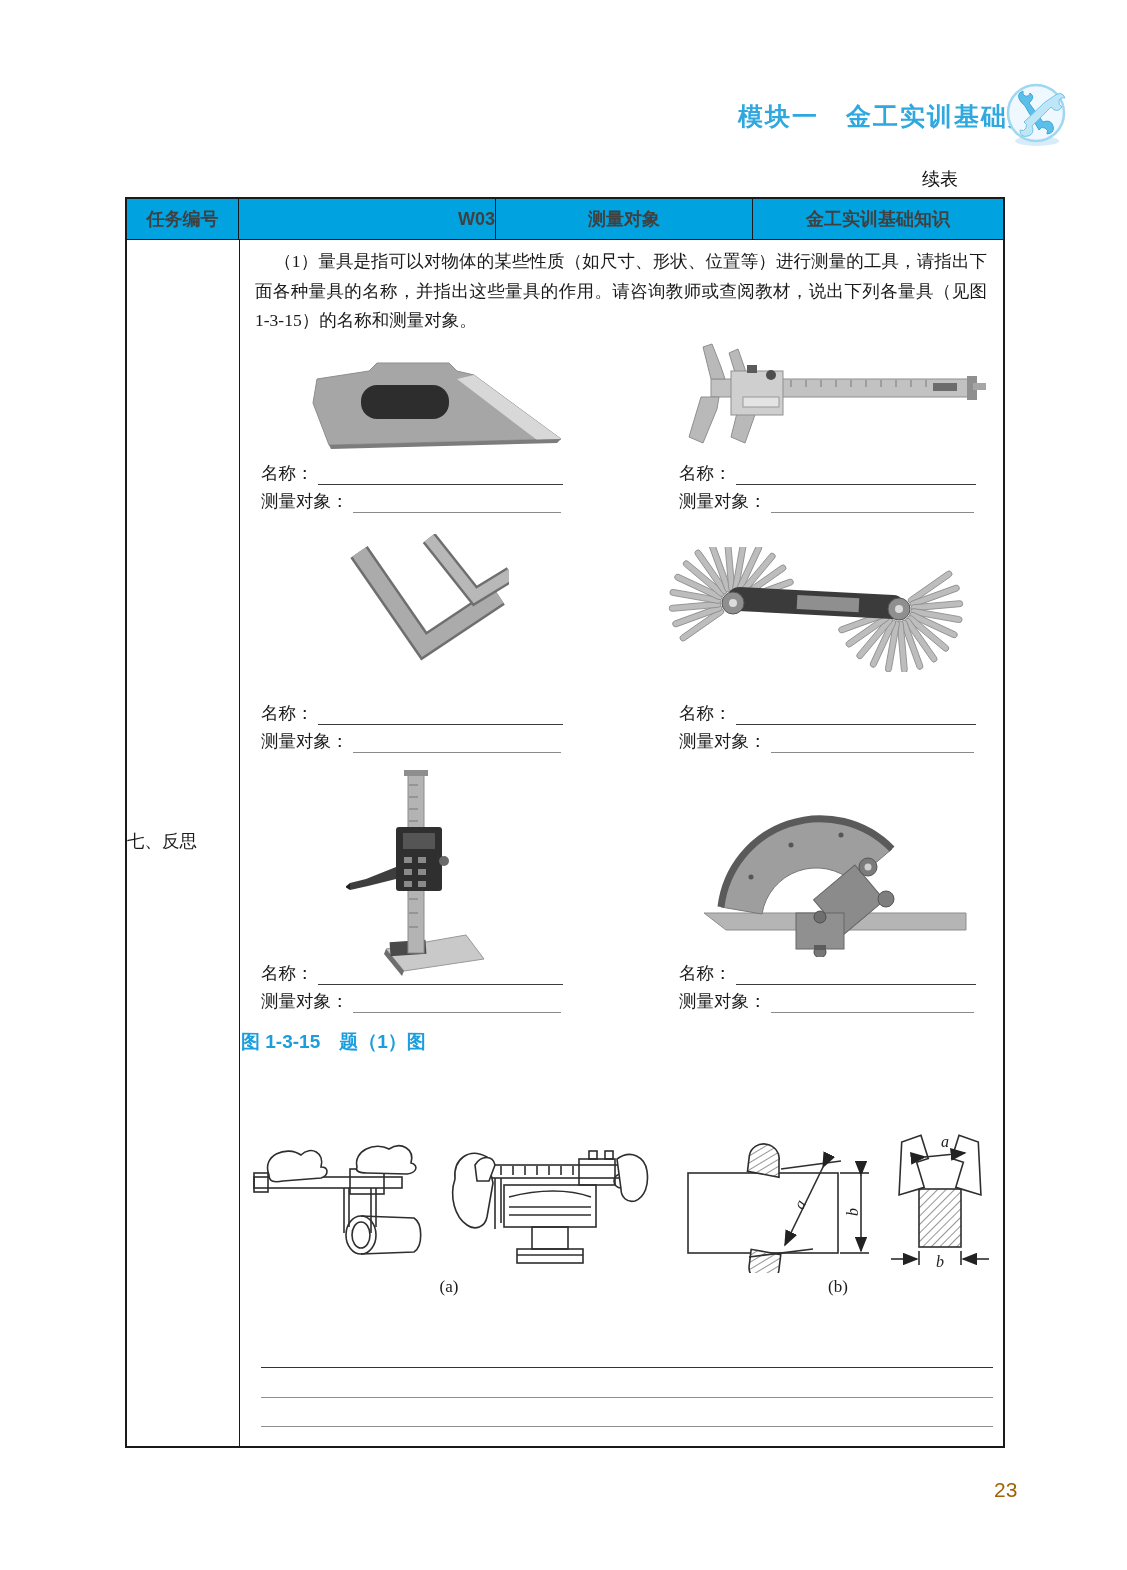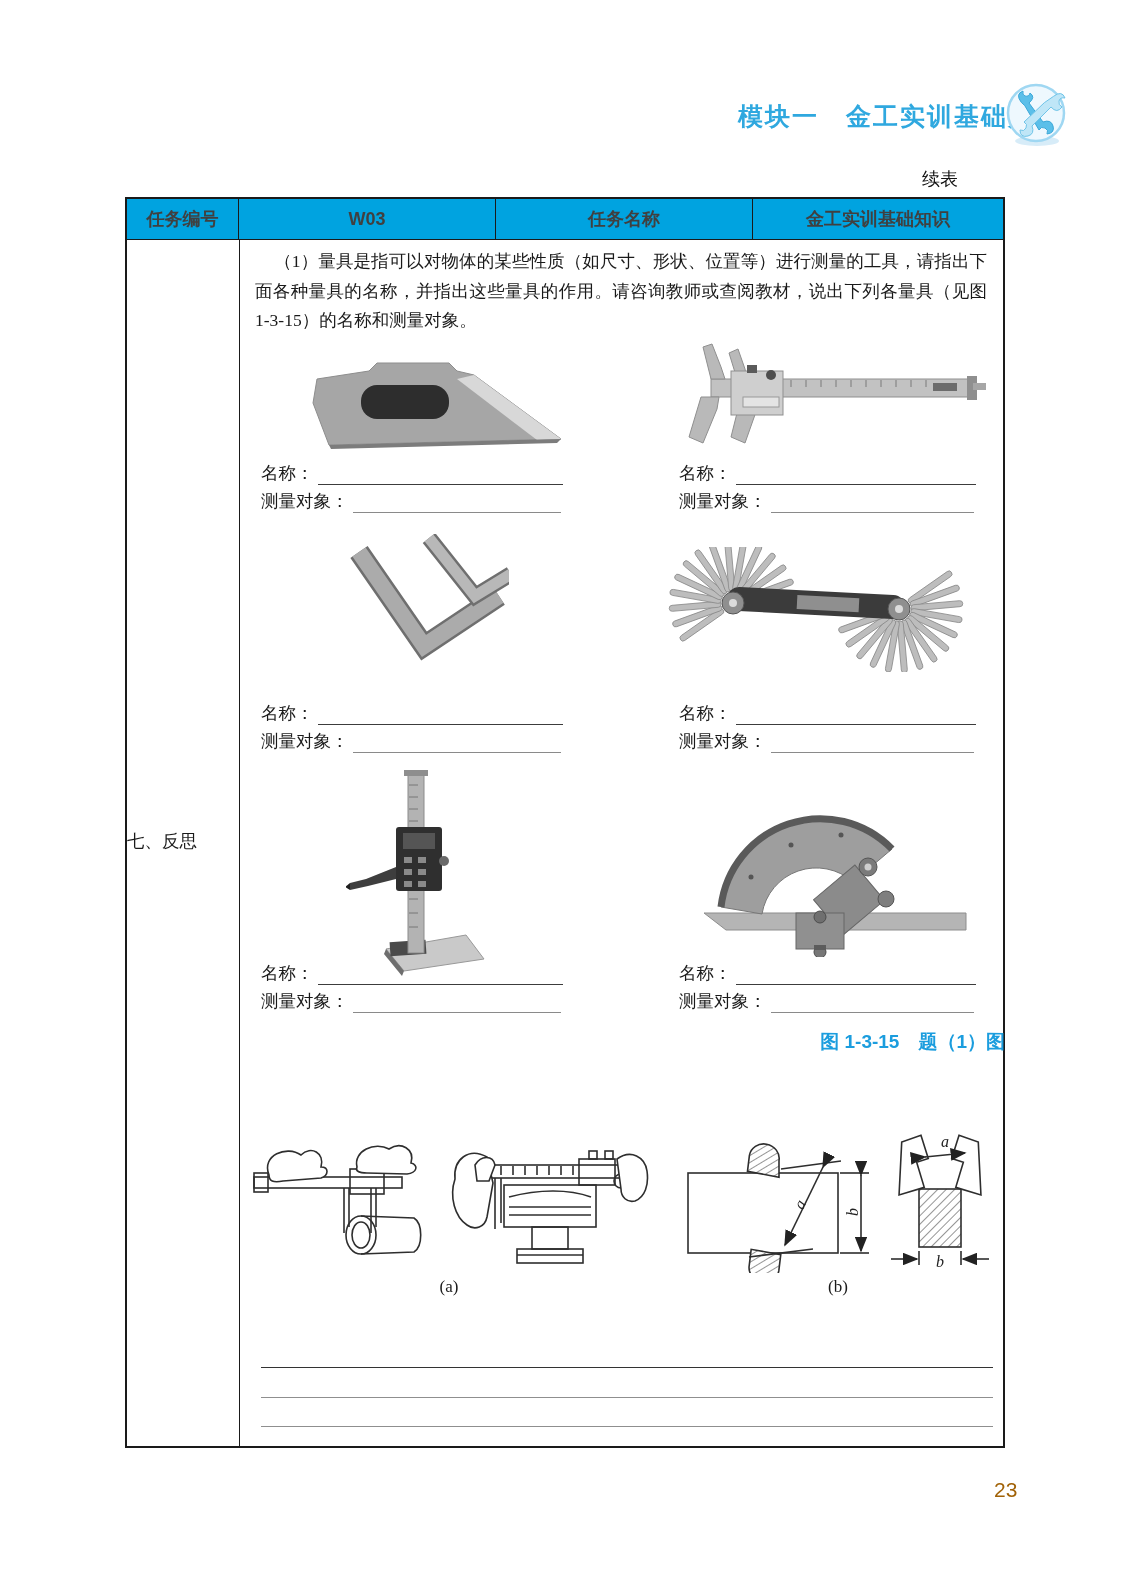--- a/index.html
+++ b/index.html
@@ -10,34 +10,34 @@
         font-weight:bold;font-size:25px;letter-spacing:2px;color:#2fa8df;}
   .hdr-icon{position:absolute;left:1003px;top:82px;width:66px;height:66px;}
   .continued{position:absolute;left:922px;top:167px;font-size:18px;color:#111;}
   
   .table-box{position:absolute;left:125px;top:197px;width:880px;height:1251px;
         border:2px solid #1a1a1a;box-sizing:border-box;}
   .thead{display:flex;height:40px;background:#00a3e0;border-bottom:1.5px solid #1a1a1a;}
   .th{font-family:"Liberation Sans",sans-serif;font-weight:bold;color:#404040;font-size:18px;
         line-height:40px;text-align:center;border-right:1.5px solid #1a1a1a;box-sizing:border-box;}
   .th:last-child{border-right:none;}
-  .th.c1{width:112px;}.th.c2{width:257px;}.th.c3{width:257px;}.th.c4{flex:1;}
+  .th.c1{width:112px;}.th.c2{width:257px;text-align:right;}.th.c3{width:257px;}.th.c4{flex:1;}
   .vsep{position:absolute;left:112px;top:40px;bottom:0;width:0;border-left:1.5px solid #1a1a1a;}
   .side-label{position:absolute;left:0;top:630px;width:112px;text-align:left;font-size:17.5px;}
   .main-cell{position:absolute;left:114px;top:40px;width:764px;height:962px;}
   .para{position:absolute;left:14px;width:732px;font-size:17.5px;line-height:29.5px;
         text-align:justify;text-indent:1.1em;}
   .p1{top:8px;} .p2{top:830px;}
   
   .field{position:absolute;font-size:17.5px;white-space:nowrap;text-align:right;}
   .field .lbl{display:inline-block;}
   .fl{display:inline-block;height:18px;border-bottom:1.5px solid #3c3c3c;vertical-align:bottom;margin-left:4px;}
   .fl.gray{border-bottom-color:#8a8a8a;}
   
-  .figcap{position:absolute;left:0;width:764px;text-align:right;
+  .figcap{position:absolute;left:0;width:764px;text-align:left;
         font-family:"Liberation Sans",sans-serif;font-weight:bold;font-size:19px;color:#1b9dde;}
   .cap15{top:790px;} .cap16{top:1062px;}
   .sublbl{position:absolute;text-align:center;font-size:17px;}
   
   .ansline{position:absolute;left:20px;width:732px;height:0;border-top:1.5px solid #333;}
   .ansline.g{border-top-color:#8f8f8f;}
   .pageno{position:absolute;left:994px;top:1478px;font-family:"Liberation Sans",sans-serif;
         font-size:21px;color:#a16207;}
   .toolimg{position:absolute;}
   svg text.dim{font-family:"Liberation Serif",serif;font-style:italic;font-size:16px;fill:#222;}
@@ -57,21 +57,21 @@
         <path d="M51,14 q8,-6 11,2 q-5,-1 -6,3 q-1,4 3,6 q-5,7 -11,0 L29,44 q3,8 -4,10 q-8,2 -8,-6 q4,2 6,-2 q2,-4 -2,-6 L41,21 Z" fill="#bfe6f7" stroke="#6fc4e8" stroke-width="1"></path>
       </g>
     </svg>
   </div>
   <div class="continued">续表</div>
 
   <div class="table-box">
     <div class="thead">
       <div class="th c1">任务编号</div>
       <div class="th c2">W03</div>
-      <div class="th c3">任务名称</div>
+      <div class="th c3">测量对象</div>
       <div class="th c4">金工实训基础知识</div>
     </div>
     <div class="vsep"></div>
     <div class="side-label">七、反思</div>
 
     <div class="main-cell">
 
       <div class="para p1">（1）量具是指可以对物体的某些性质（如尺寸、形状、位置等）进行测量的工具，请指出下面各种量具的名称，并指出这些量具的作用。请咨询教师或查阅教材，说出下列各量具（见图 1-3-15）的名称和测量对象。</div>
 
       <div class="toolimg" style="left:58px;top:112px;">

